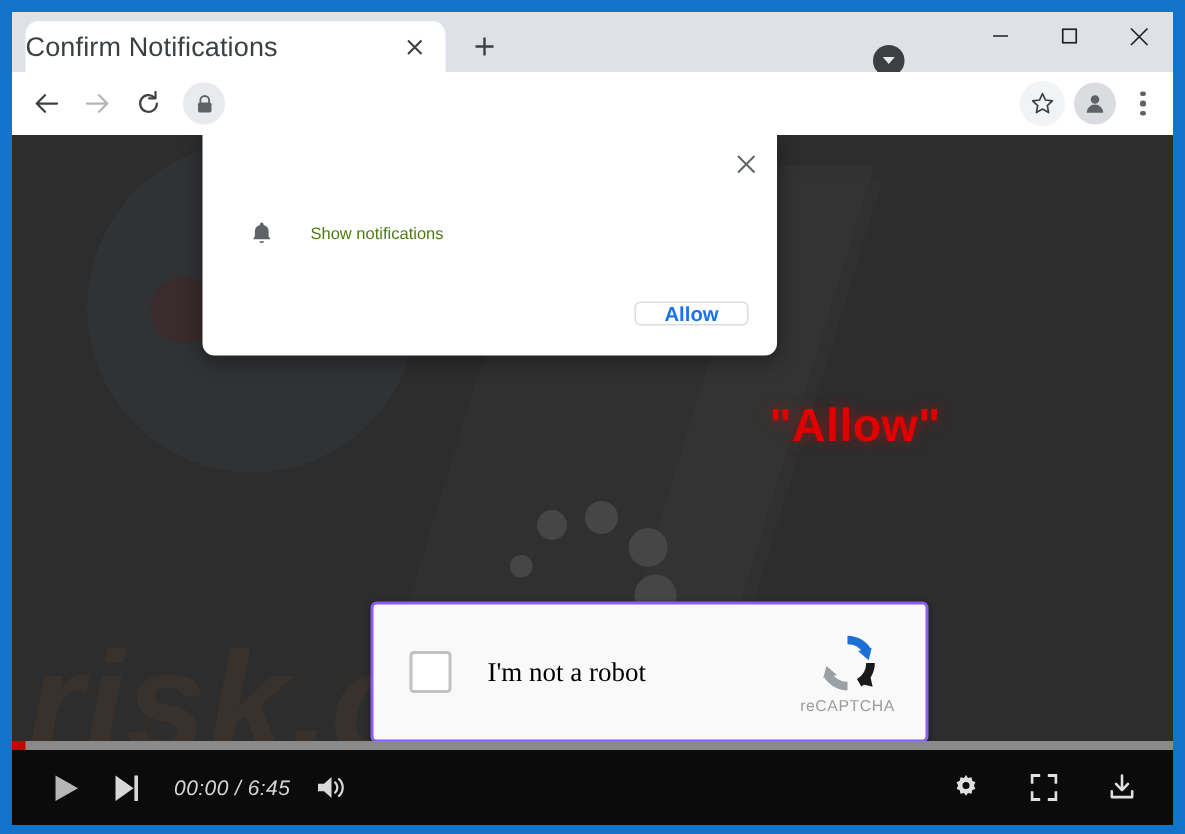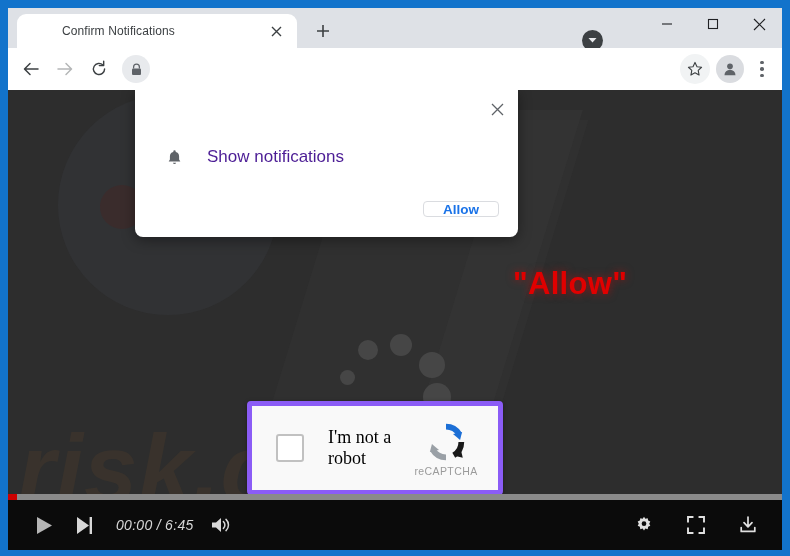--- a/index.html
+++ b/index.html
@@ -37,23 +37,22 @@
     position: absolute;
     left: 9px; top: 6px;
     width: 280px; height: 34px;
     background: #ffffff;
     border-radius: 9px 9px 0 0;
     display: flex;
     align-items: center;
   }
   #tab-active .tab-title {
     flex: 1;
-    font-size: 12px;
+    font-size: 18px;
     color: #3c4043;
-    padding-left: 45px;
     letter-spacing: 0.1px;
     white-space: nowrap;
     overflow: hidden;
   }
   #tab-close {
     width: 22px; height: 22px;
     margin-right: 10px;
     display: flex; align-items: center; justify-content: center;
     border-radius: 50%;
     cursor: pointer;
@@ -221,23 +220,23 @@
     color: #e00000;
     text-shadow: 0 0 9px rgba(230,0,0,0.55);
     letter-spacing: 0.3px;
     white-space: nowrap;
   }
 
   
   #recaptcha {
     position: absolute;
     left: 239px; top: 311px;
-    width: 256px; height: 94px;
+    width: 372px; height: 94px;
     background: #f9f9f9;
-    border: 5px solid #8b5cf6;
+    border: 2px solid #8b5cf6;
     border-radius: 4px;
     box-shadow: 0 1px 4px rgba(0,0,0,0.35);
     display: flex;
     align-items: center;
   }
   #recaptcha-check {
     width: 28px; height: 28px;
     margin-left: 24px;
     border: 2px solid #c1c1c1;
     border-radius: 3px;
@@ -294,22 +293,22 @@
   }
   #perm-row {
     position: absolute;
     left: 28px; top: 57px;
     display: flex;
     align-items: center;
   }
   #perm-row .bell { width: 22px; display: flex; justify-content: center; }
   #perm-row .perm-text {
     margin-left: 22px;
-    font-size: 17px;
-    color: #4c1d95;
+    font-size: 11px;
+    color: #4d7c0f;
   }
   #perm-actions {
     position: absolute;
     right: 19px; bottom: 20px;
     display: flex;
     gap: 10px;
   }
   .perm-btn {
     min-width: 76px;
     height: 16px;

